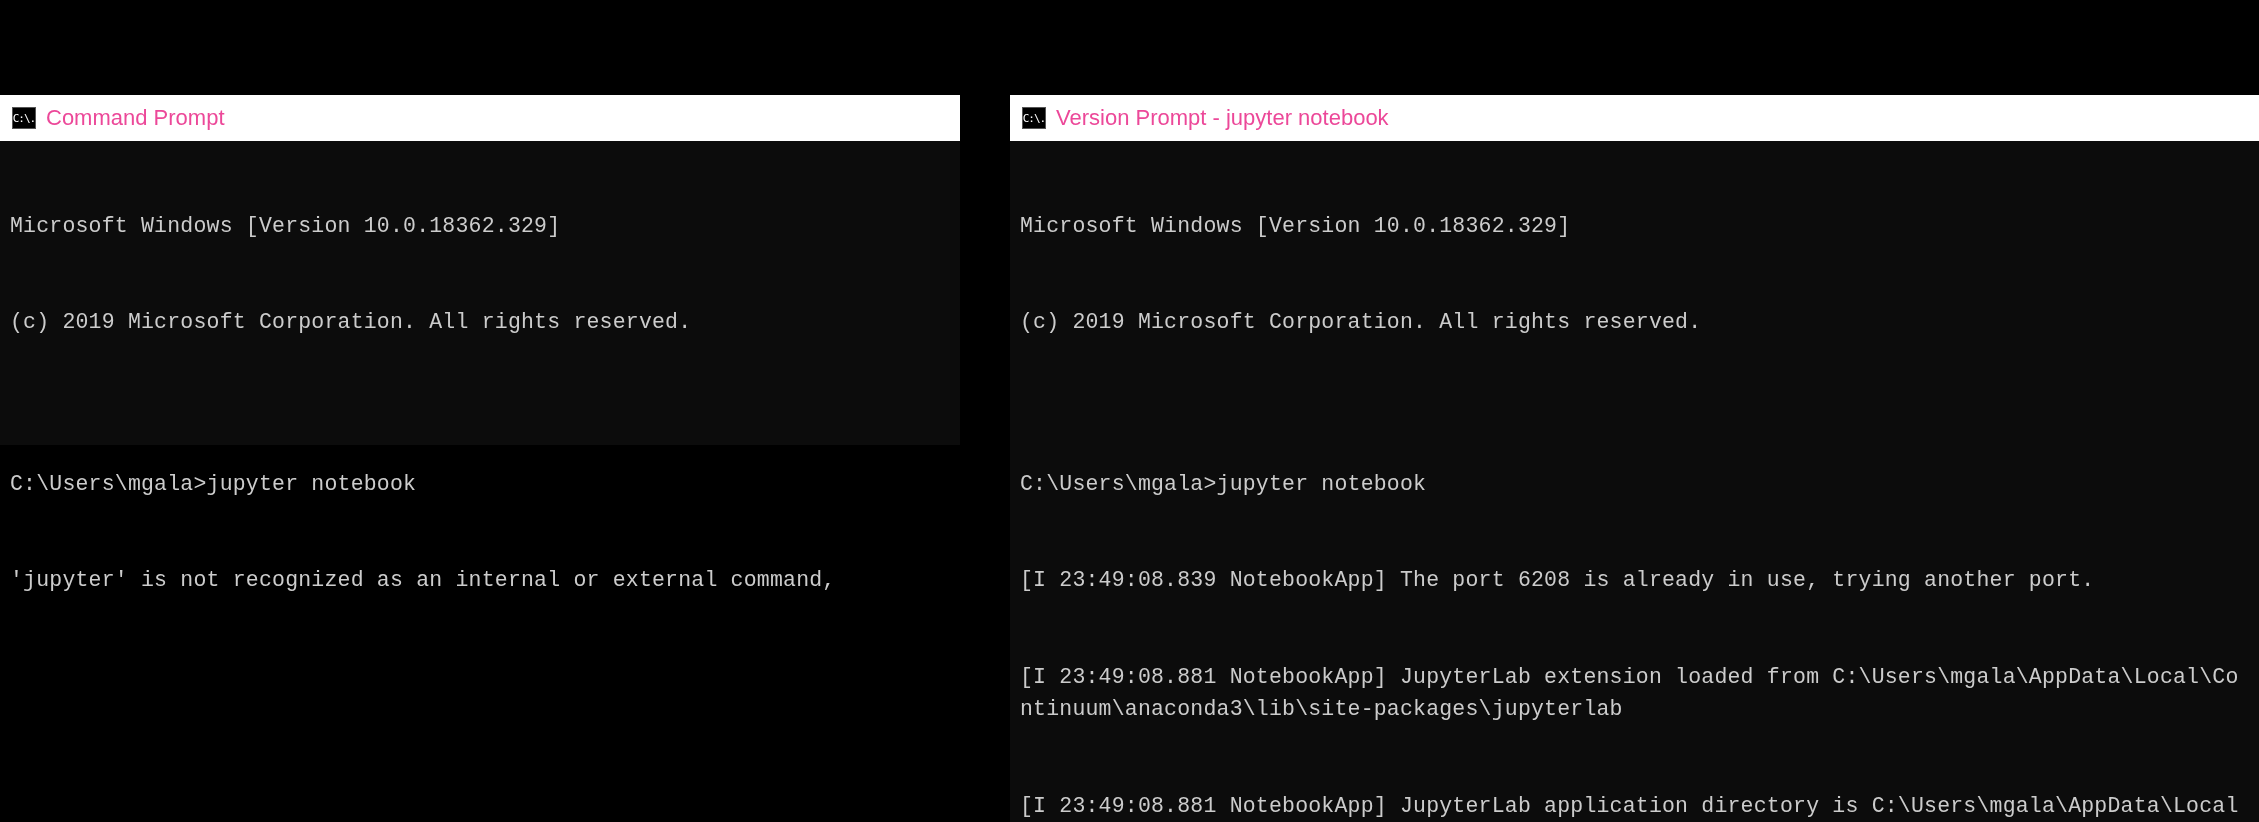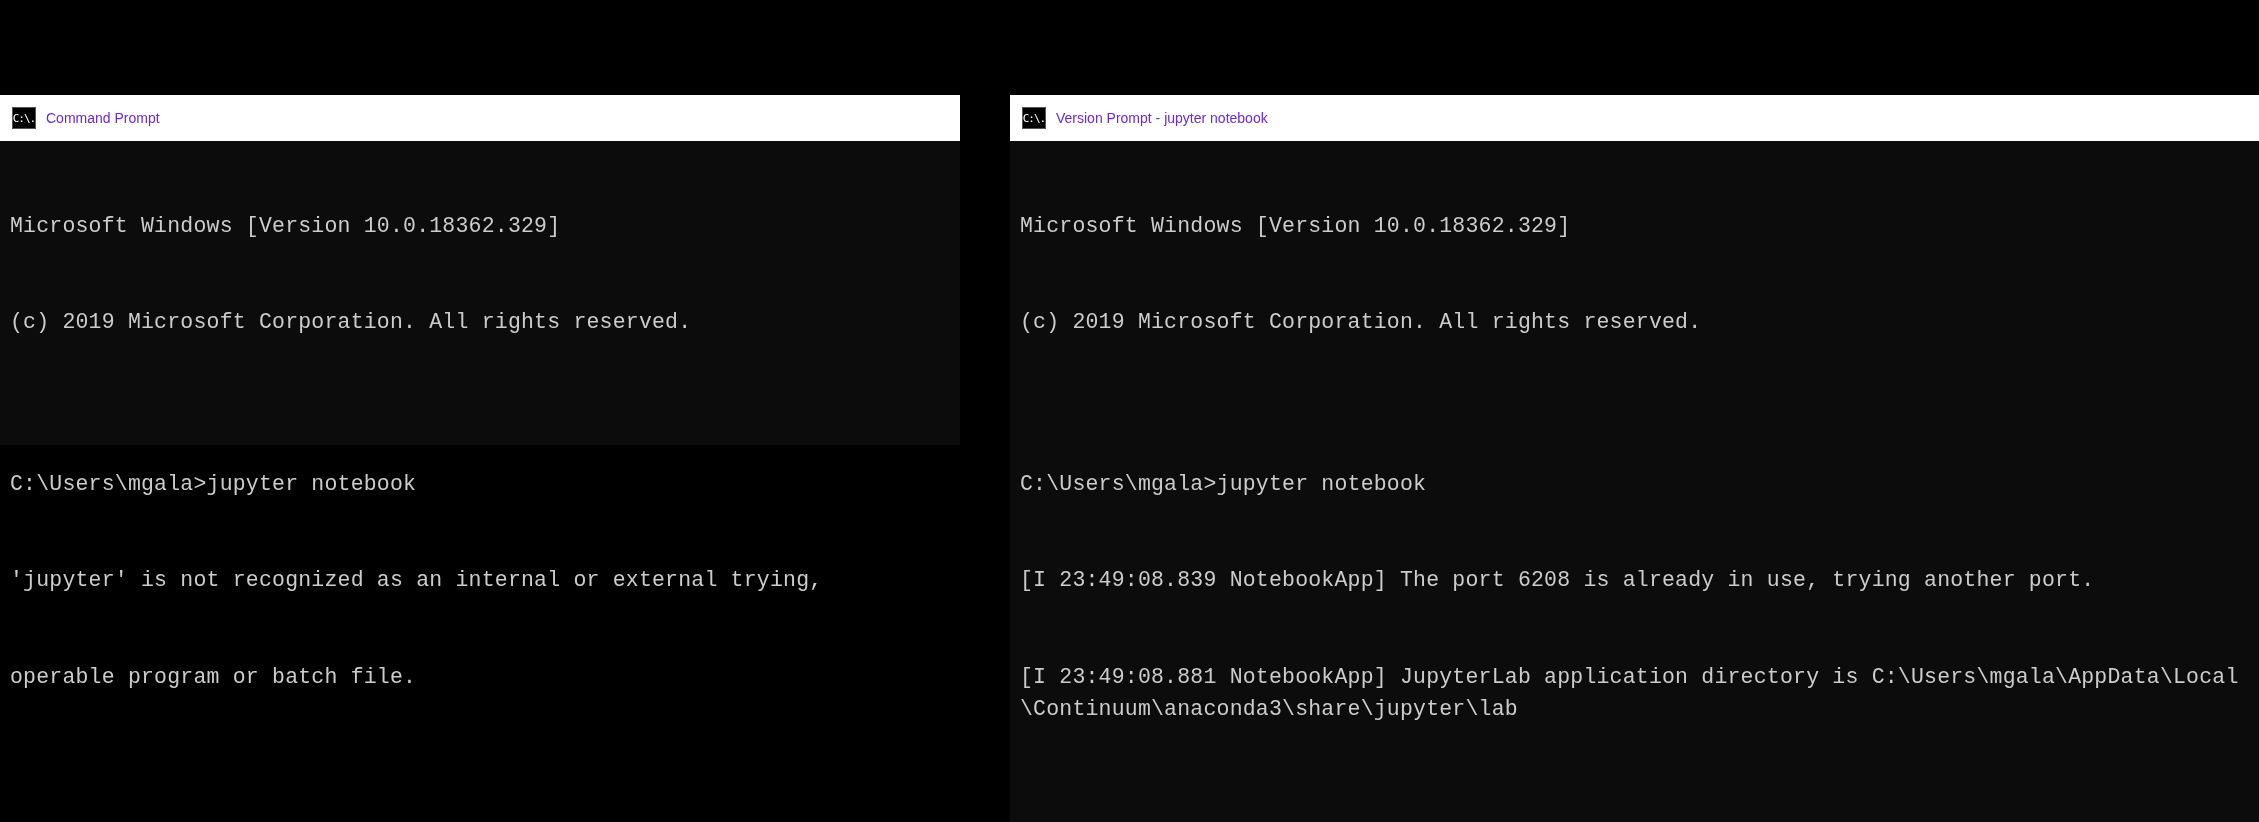--- a/index.html
+++ b/index.html
@@ -46,23 +46,23 @@
       display: flex;
       align-items: center;
       justify-content: center;
       font-size: 11px;
       color: #ffffff;
       font-family: Consolas, monospace;
       letter-spacing: -1px;
       border: 1px solid #555;
     }
     .title-text {
-      color: #6d28d9;
+      color: #ec4899;
       font-family: 'Segoe UI', Tahoma, sans-serif;
-      font-size: 14px;
+      font-size: 22px;
       font-weight: 400;
     }
     .terminal-body {
       padding: 4px 10px;
       color: #cccccc;
       font-size: 21.5px;
       line-height: 1.5;
       white-space: pre-wrap;
       word-break: break-all;
       letter-spacing: 0.2px;
@@ -78,38 +78,38 @@
 <div class="window window-left">
   <div class="title-bar">
     <div class="title-icon">C:\.</div>
     <div class="title-text">Command Prompt</div>
   </div>
   <div class="terminal-body">
     <span class="terminal-line">Microsoft Windows [Version 10.0.18362.329]</span>
     <span class="terminal-line">(c) 2019 Microsoft Corporation. All rights reserved.</span>
     <span class="terminal-line"></span>
     <span class="terminal-line">C:\Users\mgala&gt;jupyter notebook</span>
-    <span class="terminal-line">'jupyter' is not recognized as an internal or external trying,</span>
-    <span class="terminal-line">operable program or batch file.</span>
+    <span class="terminal-line">'jupyter' is not recognized as an internal or external command,</span>
     <span class="terminal-line"></span>
     
   </div>
 </div>
 
 <div class="window window-right">
   <div class="title-bar">
     <div class="title-icon">C:\.</div>
     <div class="title-text">Version Prompt - jupyter  notebook</div>
   </div>
   <div class="terminal-body">
     <span class="terminal-line">Microsoft Windows [Version 10.0.18362.329]</span>
     <span class="terminal-line">(c) 2019 Microsoft Corporation. All rights reserved.</span>
     <span class="terminal-line"></span>
     <span class="terminal-line">C:\Users\mgala&gt;jupyter notebook</span>
     <span class="terminal-line">[I 23:49:08.839 NotebookApp] The port 6208 is already in use, trying another port.</span>
+    <span class="terminal-line">[I 23:49:08.881 NotebookApp] JupyterLab extension loaded from C:\Users\mgala\AppData\Local\Continuum\anaconda3\lib\site-packages\jupyterlab</span>
     <span class="terminal-line">[I 23:49:08.881 NotebookApp] JupyterLab application directory is C:\Users\mgala\AppData\Local\Continuum\anaconda3\share\jupyter\lab</span>
     
     
     
     
     
     
     <span class="terminal-line"></span>
     
     

